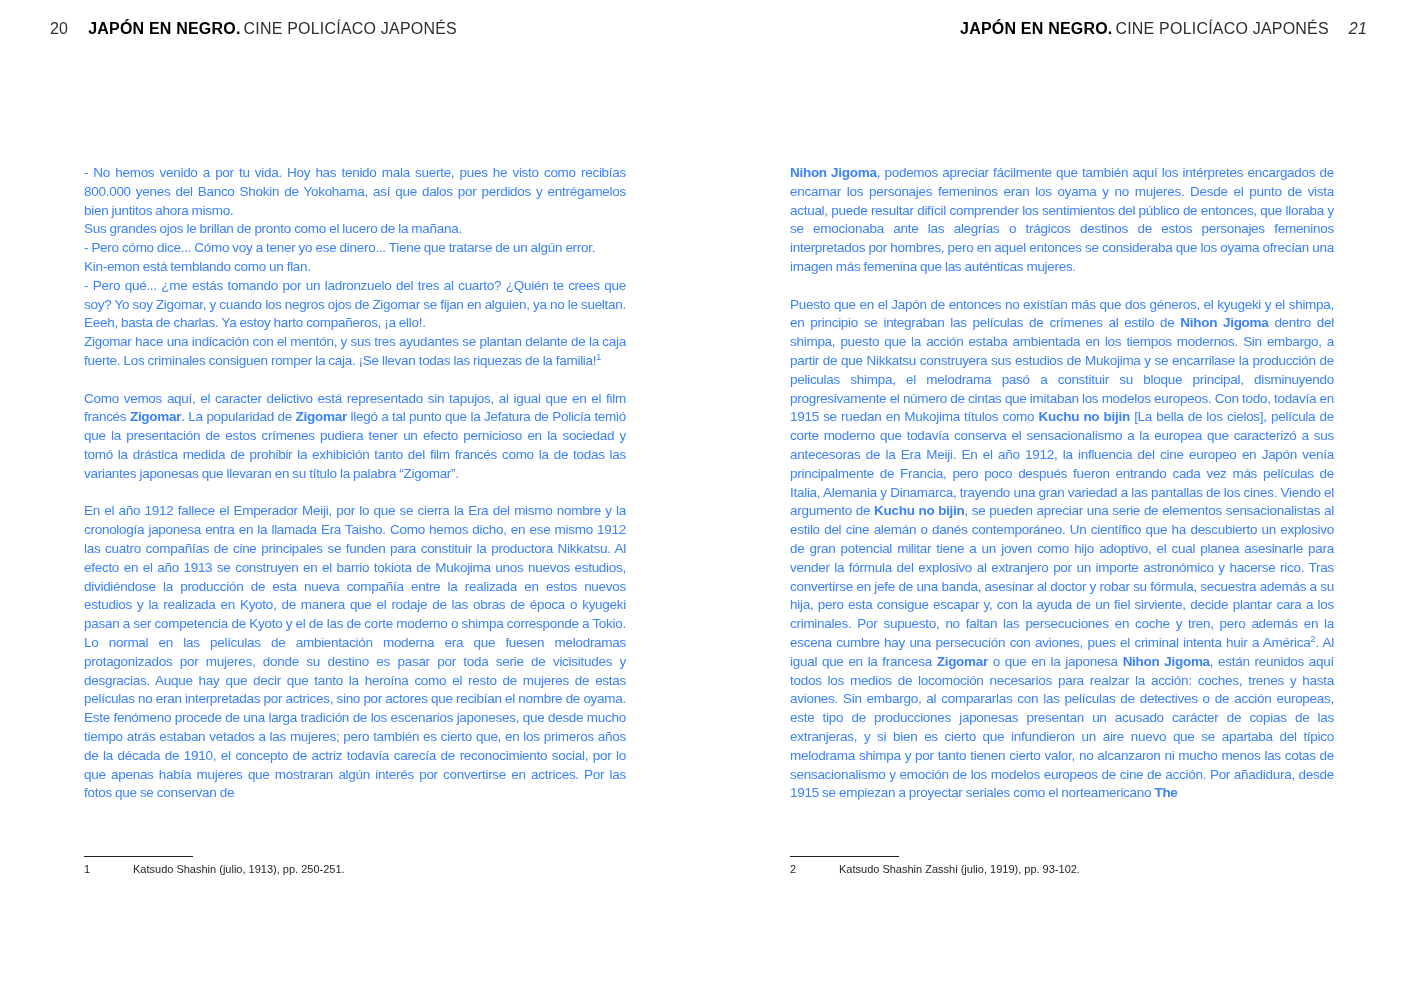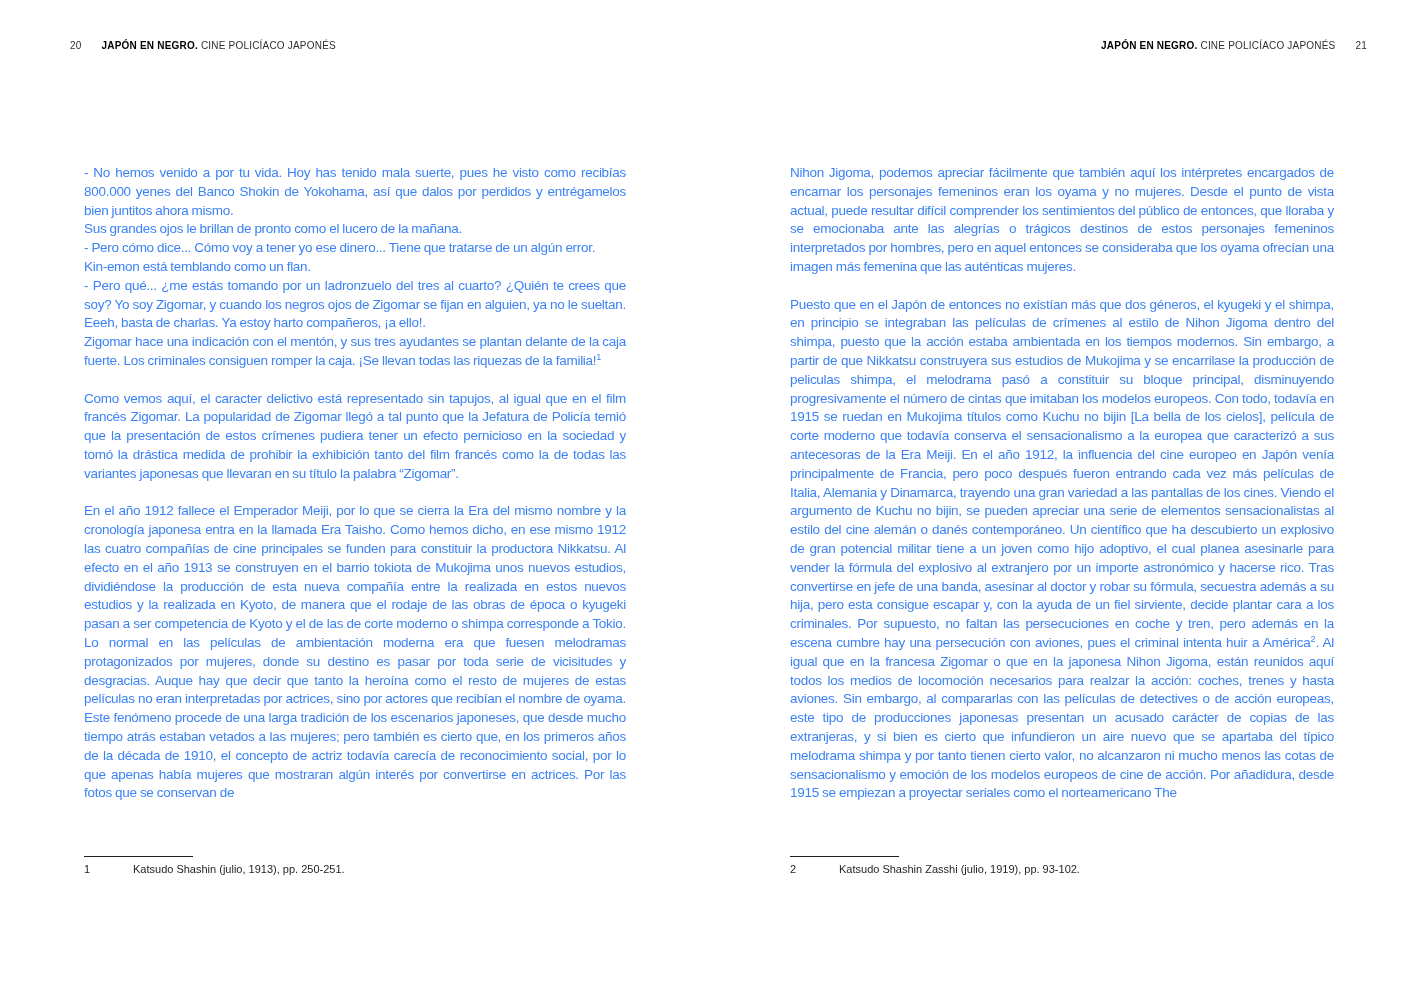--- a/index.html
+++ b/index.html
@@ -12,55 +12,54 @@
     width: 1417px;
     height: 1000px;
     background: #ffffff;
     font-family: "Liberation Sans", sans-serif;
     color: #1f1f1f;
     overflow: hidden;
   }
   
   .running-head {
     position: absolute;
-    top: 39px;
-    font-size: 10px;
+    top: 22px;
+    font-size: 16px;
     line-height: 13px;
     letter-spacing: 0.2px;
     color: #2e2e2e;
     white-space: nowrap;
-    margin-left: 20px;
   }
   .running-head .rh-bold {
     font-weight: bold;
     color: #000000;
   }
   .rh-left { left: 50px; }
   .rh-right { right: 50px; text-align: right; }
   .folio { color: #2e2e2e; }
   .rh-left .folio { margin-right: 20px; }
-  .rh-right .folio { margin-left: 20px; }
+  .rh-right .folio { margin-left: 20px; font-style: italic; }
   .rh-rest { margin-left: 3px; }
 
   
   .col {
     position: absolute;
     top: 164px;
     text-align: justify;
     font-size: 13.5px;
     line-height: 18.8px;
     letter-spacing: -0.28px;
     word-spacing: -0.3px;
     color: #3b82f6;
   }
   .col-left { left: 84px; width: 542px; }
   .col-right { left: 790px; width: 544px; }
   .para { margin: 0 0 18.8px 0; }
   .para:last-child { margin-bottom: 0; }
-  .para .b { font-weight: normal; }
+  .para .b { font-weight: bold; }
   .para sup {
     font-size: 9px;
     line-height: 0;
     vertical-align: super;
     letter-spacing: 0;
   }
 
   
   .footnote {
     position: absolute;

